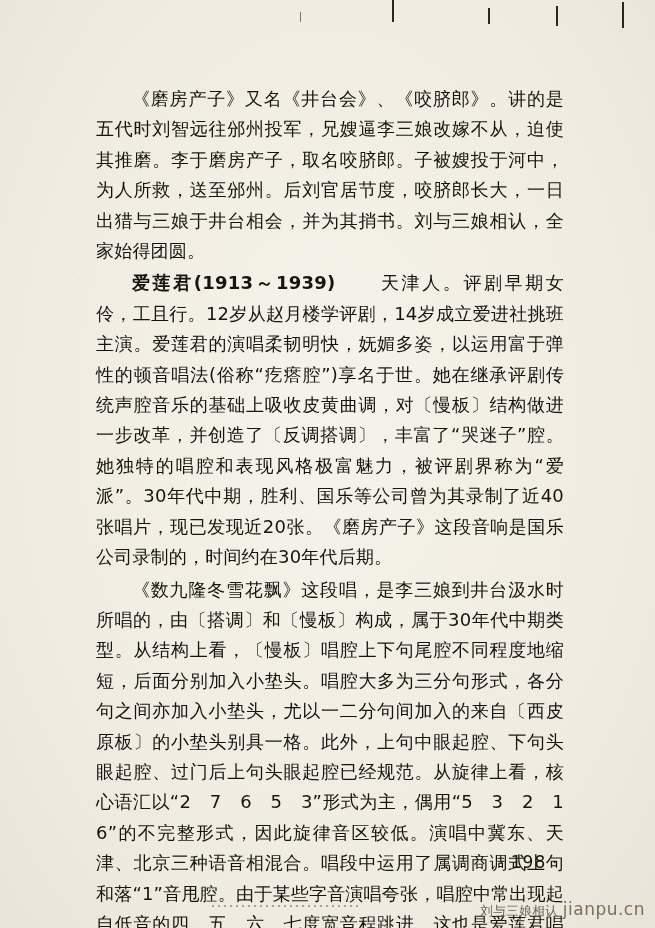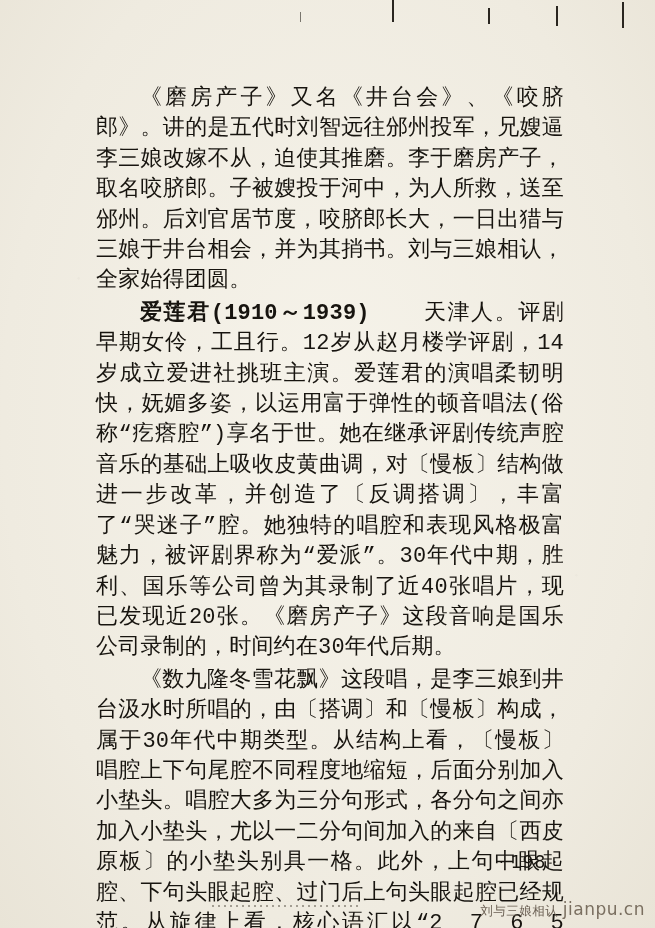--- a/index.html
+++ b/index.html
@@ -33,27 +33,26 @@
   .cm5 { left: 300px; top: 12px; width: 1px;  height: 10px; opacity: .6;}
 
   .content {
     position: absolute;
     left: 96px;
     top: 84px;
     width: 468px;
   }
   p {
     margin: 0 0 2px 0;
-    font-size: 22px;
+    font-size: 18px;
     line-height: 30.4px;
     letter-spacing: 0.2px;
     text-align: justify;
     text-justify: inter-character;
     text-indent: 2em;
-    font-family: Liberation Mono, monospace;
   }
   .name-head {
     font-weight: bold;
   }
   .gap { display: inline-block; width: 2.4em; }
 
   .page-number {
     position: absolute;
     left: 96px;
     top: 852px;
@@ -112,21 +111,21 @@
   <div class="crop-mark cm2"></div>
   <div class="crop-mark cm3"></div>
   <div class="crop-mark cm4"></div>
   <div class="crop-mark cm5"></div>
 
   <div class="content">
 
     <p>《磨房产子》又名《井台会》、《咬脐郎》。讲的是五代时刘智远往邠州投军，兄嫂逼李三娘改嫁不从，迫使其推磨。李于磨房产子，取名咬脐郎。子被嫂投于河中，为人所救，送至邠州。后刘官居节度，咬脐郎长大，一日出猎与三娘于井台相会，并为其捎书。刘与三娘相认，全家始得团圆。</p>
 
     <p>
-      <span class="name-head">爱莲君(1910～1939)</span><span class="gap"></span><span>天津人。评剧早期女伶，工且行。12岁从赵月楼学评剧，14岁成立爱进社挑班主演。爱莲君的演唱柔韧明快，妩媚多姿，以运用富于弹性的顿音唱法(俗称“疙瘩腔”)享名于世。她在继承评剧传统声腔音乐的基础上吸收皮黄曲调，对〔慢板〕结构做进一步改革，并创造了〔反调搭调〕，丰富了“哭迷子”腔。她独特的唱腔和表现风格极富魅力，被评剧界称为“爱派”。30年代中期，胜利、国乐等公司曾为其录制了近40张唱片，现已发现近20张。《磨房产子》这段音响是国乐公司录制的，时间约在30年代后期。</span>
+      <span class="name-head">爱莲君(1913～1939)</span><span class="gap"></span><span>天津人。评剧早期女伶，工且行。12岁从赵月楼学评剧，14岁成立爱进社挑班主演。爱莲君的演唱柔韧明快，妩媚多姿，以运用富于弹性的顿音唱法(俗称“疙瘩腔”)享名于世。她在继承评剧传统声腔音乐的基础上吸收皮黄曲调，对〔慢板〕结构做进一步改革，并创造了〔反调搭调〕，丰富了“哭迷子”腔。她独特的唱腔和表现风格极富魅力，被评剧界称为“爱派”。30年代中期，胜利、国乐等公司曾为其录制了近40张唱片，现已发现近20张。《磨房产子》这段音响是国乐公司录制的，时间约在30年代后期。</span>
     </p>
 
     <p>《数九隆冬雪花飘》这段唱，是李三娘到井台汲水时所唱的，由〔搭调〕和〔慢板〕构成，属于30年代中期类型。从结构上看，〔慢板〕唱腔上下句尾腔不同程度地缩短，后面分别加入小垫头。唱腔大多为三分句形式，各分句之间亦加入小垫头，尤以一二分句间加入的来自〔西皮原板〕的小垫头别具一格。此外，上句中眼起腔、下句头眼起腔、过门后上句头眼起腔已经规范。从旋律上看，核心语汇以“2　7　6　5　3”形式为主，偶用“5　3　2　1　6”的不完整形式，因此旋律音区较低。演唱中冀东、天津、北京三种语音相混合。唱段中运用了属调商调式上句和落“1”音甩腔。由于某些字音演唱夸张，唱腔中常出现起自低音的四、五、六、七度宽音程跳进，这也是爱莲君唱腔中一种鲜明的旋律特征。</p>
 
   </div>
 
   <div class="page-number">
     <span class="dot">·</span><span>198</span><span class="dot">·</span>
   </div>
 

